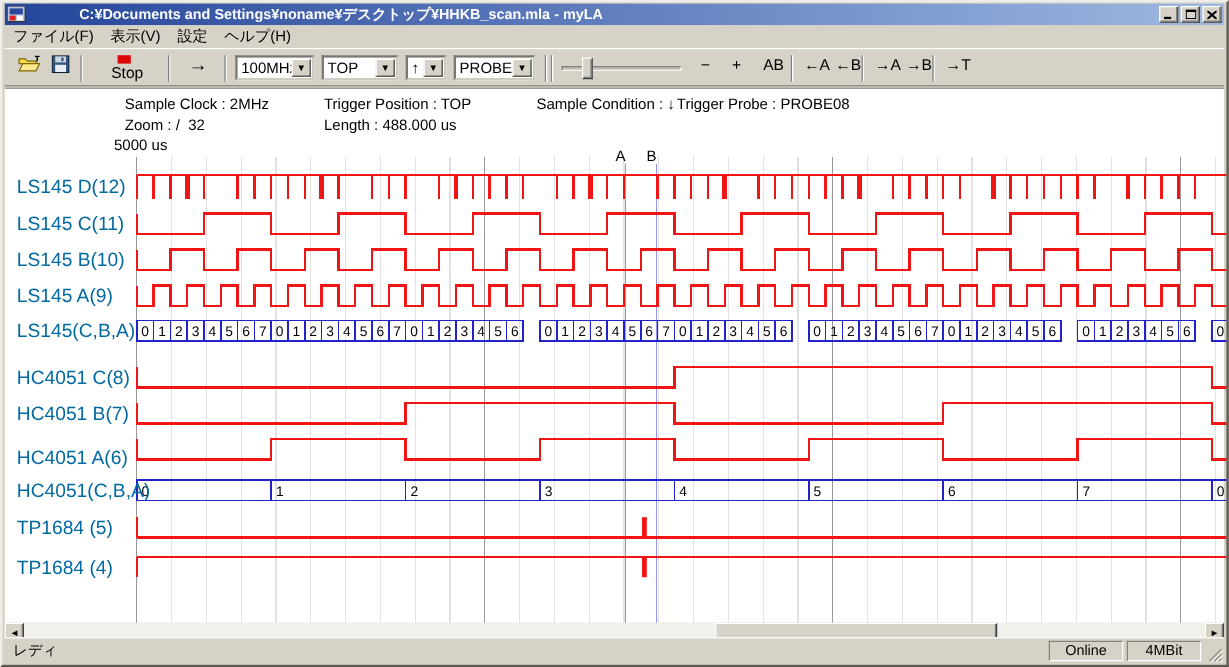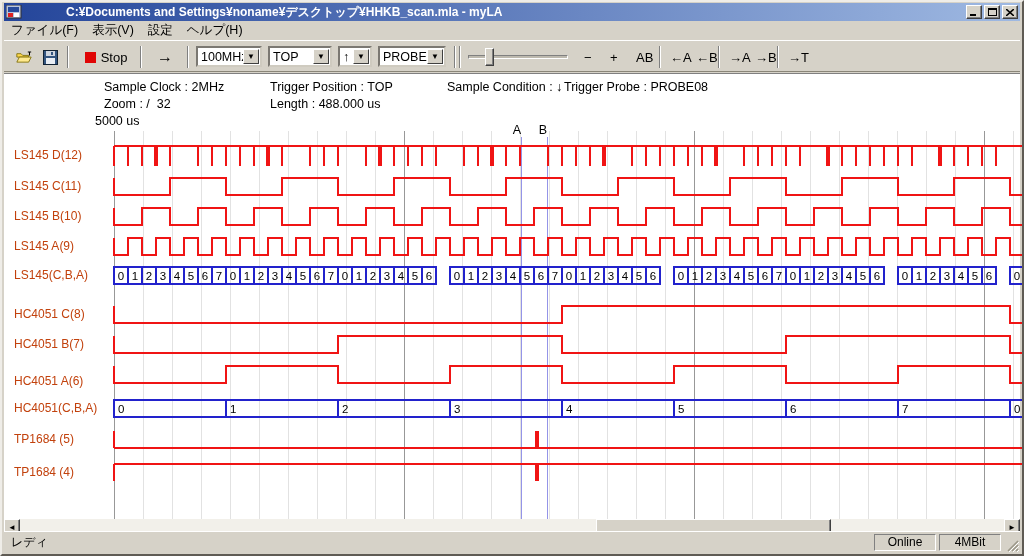--- a/index.html
+++ b/index.html
@@ -16,39 +16,39 @@
   .win-btn{width:16px;height:14px;background:#d6d2c8;border:1px solid;
            border-color:#fff #404040 #404040 #fff;box-shadow:inset -1px -1px 0 #808080;
            display:flex;align-items:center;justify-content:center;padding:0;}
   
   .menubar{position:absolute;left:2px;top:19px;right:2px;height:19px;background:#d6d2c8;
            display:flex;align-items:center;font-size:12.5px;}
   .menu-item{padding:1px 7px;color:#000;}
   
   .toolbar{position:absolute;left:2px;top:38px;right:2px;height:32px;background:#d6d2c8;
            border-top:1px solid #fff;border-bottom:1px solid #8a8678;}
-  .tb{position:absolute;top:4px;height:24px;display:flex;align-items:center;justify-content:center;}
+  .tb{position:absolute;top:4px;height:24px;display:flex;align-items:center;justify-content:space-between;flex-direction:column;}
   .tb-sep{position:absolute;top:5px;width:2px;height:22px;border-left:1px solid #808080;border-right:1px solid #fff;}
   .tb-btn{background:transparent;border:1px solid transparent;font-size:13px;color:#000;padding:0 3px;height:24px;}
   .combo{position:absolute;top:5px;height:21px;background:#fff;border:2px inset #cfcbc0;
          display:flex;align-items:center;font-size:12.5px;}
   .combo .val{flex:1;padding:0 3px;white-space:nowrap;overflow:hidden;}
   .combo .drop{width:16px;height:15px;background:#d6d2c8;border:1px solid;margin-right:1px;
                border-color:#fff #404040 #404040 #fff;display:flex;align-items:center;justify-content:center;
                font-size:8px;color:#000;}
   .slider-track{position:absolute;top:14px;width:100px;height:4px;border:1px solid #808080;
                 border-bottom-color:#fff;border-right-color:#fff;background:#bdb9ae;}
   .slider-thumb{position:absolute;top:-8px;width:9px;height:18px;background:#d6d2c8;border:1px solid;
                 border-color:#fff #404040 #404040 #fff;box-shadow:inset -1px -1px 0 #808080;}
   .stop-sq{display:inline-block;width:11px;height:11px;background:#e00505;margin-right:5px;}
   .run-arrow{font-size:16px;font-weight:bold;}
   
   .client{position:absolute;left:2px;top:71px;right:2px;height:446px;background:#fff;border-top:1px solid #808080;}
   .client .txt{position:absolute;font-size:12.5px;color:#000;white-space:pre;}
-  .sig-label{position:absolute;left:10px;width:96px;font-size:12px;color:#c2410c;white-space:nowrap;}
+  .sig-label{position:absolute;left:10px;width:96px;font-size:16px;color:#0369a1;white-space:nowrap;}
   #wave{position:absolute;left:0;top:0;}
   
   .hscroll{position:absolute;left:2px;right:2px;top:517px;height:16px;background:#f2f0ea;display:flex;}
   .sb-btn{width:16px;height:16px;background:#d6d2c8;border:1px solid;flex:none;
           border-color:#fff #404040 #404040 #fff;box-shadow:inset -1px -1px 0 #808080;
           display:flex;align-items:center;justify-content:center;font-size:8px;color:#000;padding:0;}
   .sb-track{position:relative;flex:1;}
   .sb-thumb{position:absolute;top:0;height:16px;background:#d6d2c8;border:1px solid;
             border-color:#fff #404040 #404040 #fff;box-shadow:inset -1px -1px 0 #808080;}
   

